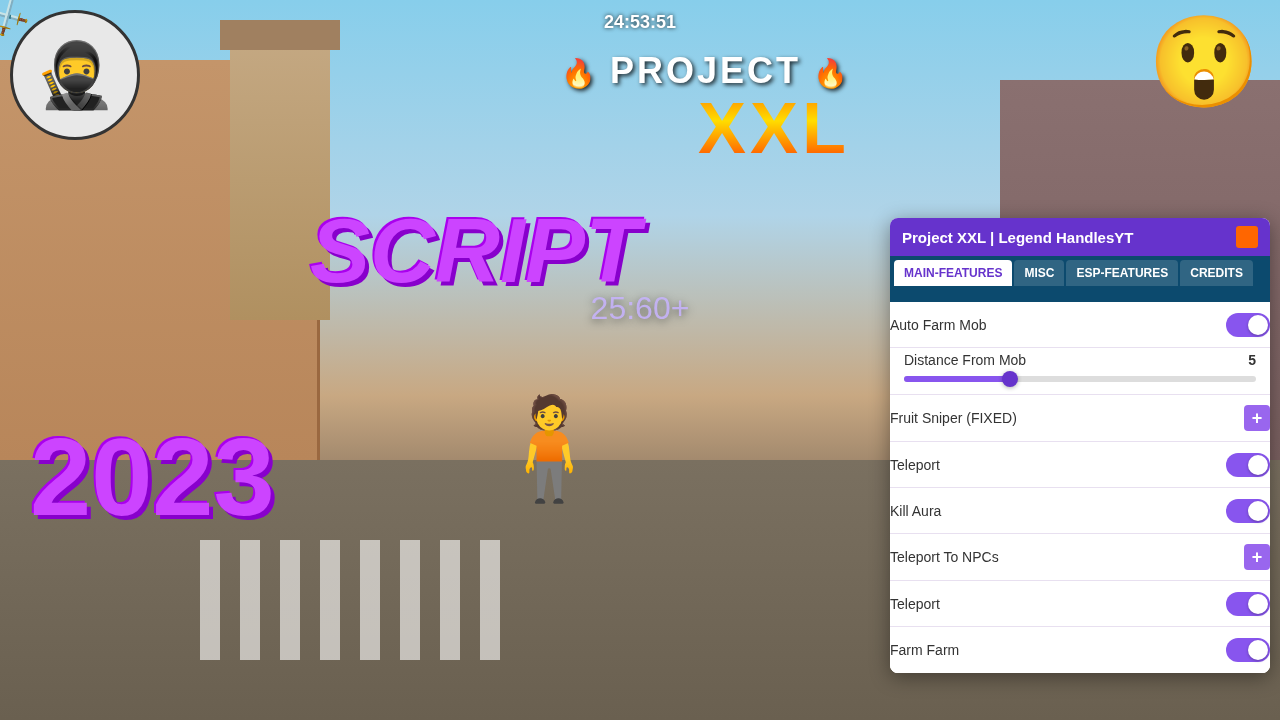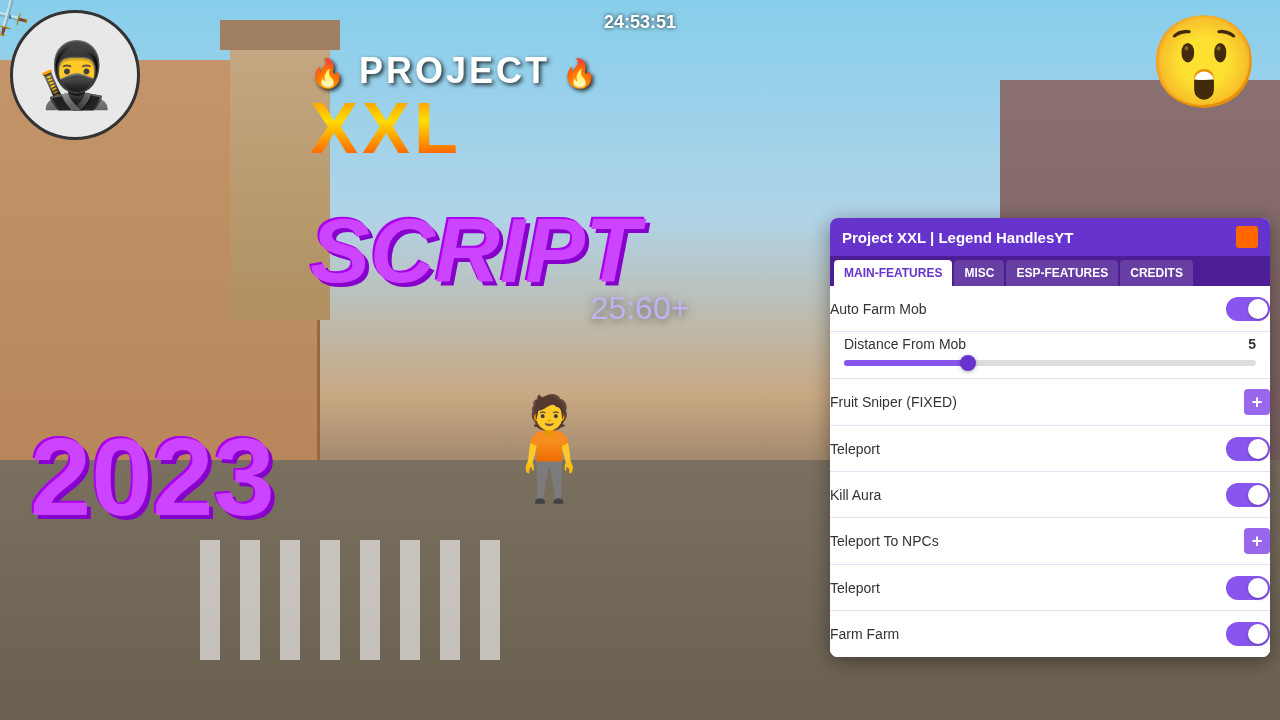--- a/index.html
+++ b/index.html
@@ -121,21 +121,21 @@
       z-index: 10;
       font-style: italic;
     }
 
     
     #logo-area {
       position: absolute;
       top: 50px;
       left: 310px;
       width: 540px;
-      text-align: left;
+      text-align: right;
       z-index: 10;
     }
     #logo-project {
       font-size: 36px;
       font-weight: 900;
       color: white;
       text-shadow: 2px 2px 4px rgba(0,0,0,0.8);
       letter-spacing: 2px;
     }
     #logo-xxl {
@@ -190,21 +190,21 @@
       z-index: 10;
       font-size: 80px;
       text-align: center;
     }
 
     
     #script-panel {
       position: absolute;
       top: 218px;
       right: 10px;
-      width: 440px;
+      width: 380px;
       background: rgba(255,255,255,0.95);
       border-radius: 8px;
       overflow: hidden;
       z-index: 20;
       box-shadow: 0 4px 20px rgba(0,0,0,0.4);
     }
 
     
     #panel-header {
       background: #6633cc;
@@ -221,23 +221,23 @@
     }
     #panel-close-btn {
       width: 22px; height: 22px;
       background: #ff6600;
       border-radius: 3px;
       cursor: pointer;
     }
 
     
     #panel-tabs {
-      background: #4c1d95;
+      background: #0c4a6e;
       display: flex;
-      padding: 4px 4px 0;
+      padding: 4px 4px 16px;
       gap: 2px;
     }
     .tab-item {
       padding: 6px 10px;
       color: white;
       font-size: 12px;
       font-weight: bold;
       cursor: pointer;
       border-radius: 4px 4px 0 0;
       white-space: nowrap;

